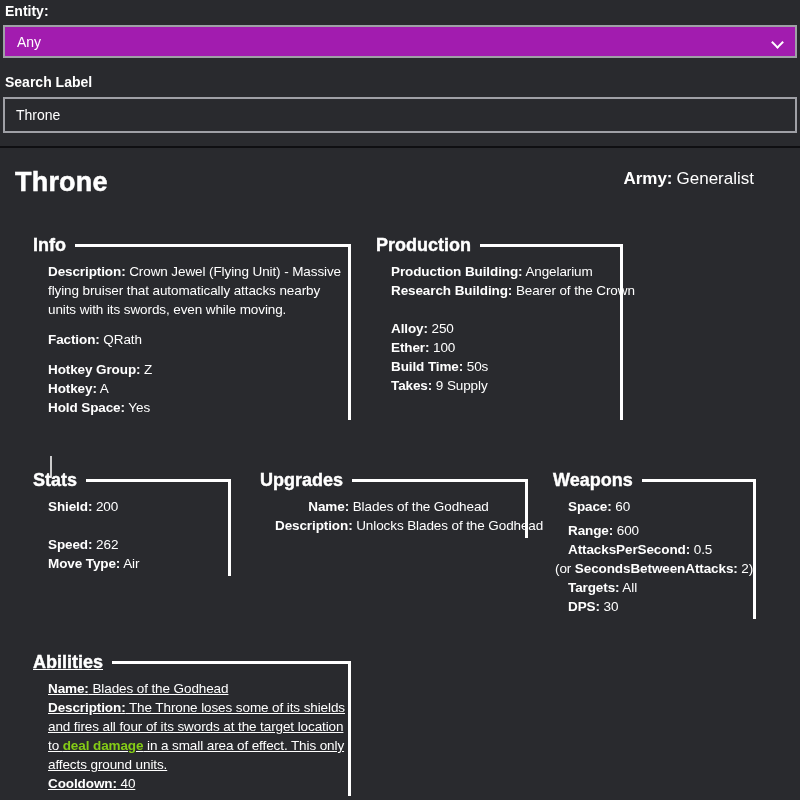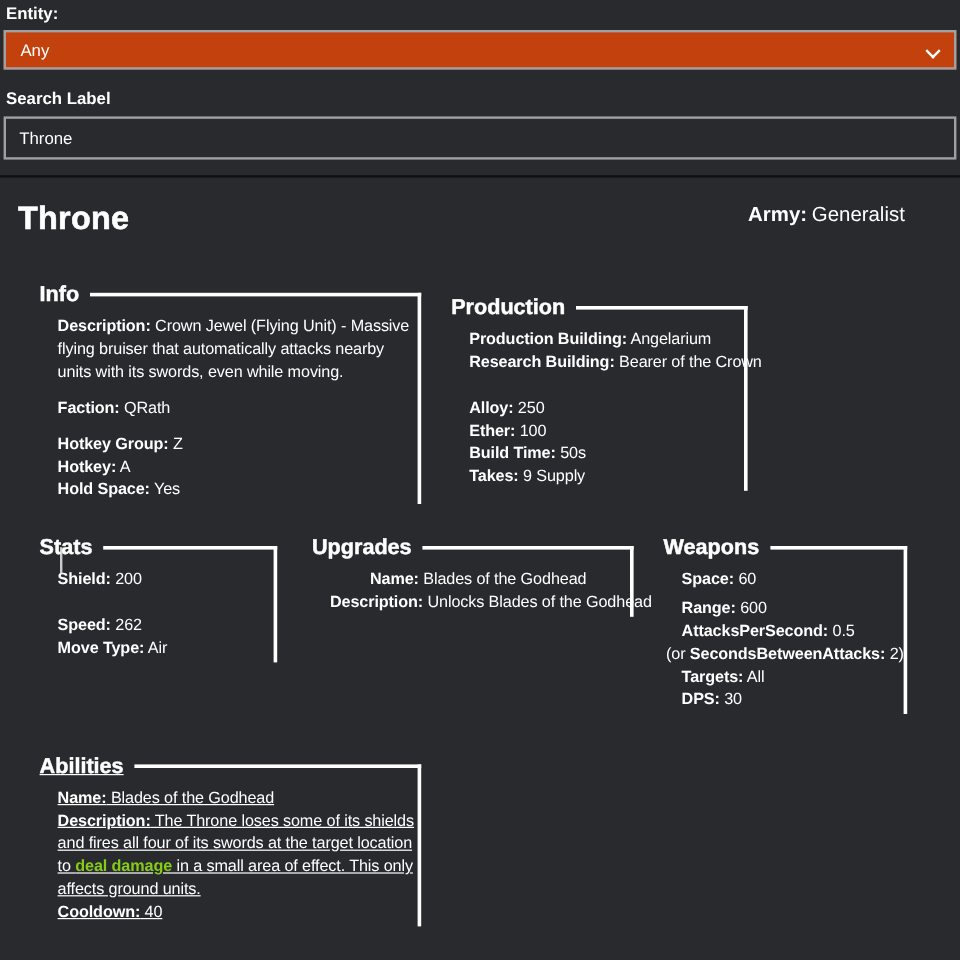--- a/index.html
+++ b/index.html
@@ -11,21 +11,21 @@
     font-family:"Liberation Sans","DejaVu Sans",sans-serif;
     padding:2px 3px 0 3px;
     position:relative;
     overflow:hidden;
   }
   .filter-label{
     font-size:14px; font-weight:700; line-height:16px;
     margin:1px 0 6px 2px;
   }
   .select-box{
-    height:33px; border:2px solid #9fa0a6; background:#c2410c;
+    height:33px; border:2px solid #9fa0a6; background:#a21caf;
     display:flex; align-items:center; padding:0 12px;
     font-size:14px; position:relative; cursor:default;
   }
   .chev{
     position:absolute; right:13px; top:11px;
     width:9px; height:9px;
     border-right:2.5px solid #ffffff; border-bottom:2.5px solid #ffffff;
     transform:rotate(45deg);
   }
   .search-label{ margin:16px 0 7px 2px; }
@@ -90,21 +90,21 @@
 <div class="divider"></div>
 
 <div class="unit-header">
   <h1 class="unit-title">Throne</h1>
   <div class="army">
     <b>Army:</b><span>Generalist</span>
   </div>
 </div>
 
 <div id="rows">
-    <div class="row stretch" style="margin-top: 36px; align-items: center;">
+    <div class="row stretch" style="margin-top: 36px;">
       <div class="section" style="width: 318px; margin-left: 0px;">
         <div class="sec-header">
           <span class="sec-title">Info</span>
           <span class="sec-line"></span>
         </div>
         <span class="sec-right"></span>
         <div class="sec-body">
           <div class="para">
             <div class="line wrap"><b>Description:</b><span> Crown Jewel (Flying Unit) - Massive flying bruiser that automatically attacks nearby units with its swords, even while moving.</span></div>
           </div>
@@ -131,21 +131,21 @@
           </div>
           <div class="para" style="margin-top: 19px;">
             <div class="line"><b>Alloy:</b><span> 250</span></div>
             <div class="line"><b>Ether:</b><span> 100</span></div>
             <div class="line"><b>Build Time:</b><span> 50s</span></div>
             <div class="line"><b>Takes:</b><span> 9 Supply</span></div>
           </div>
         </div>
       </div>
     </div>
-    <div class="row" style="margin-top: 25px;">
+    <div class="row" style="margin-top: 49px;">
       <div class="section" style="width: 198px; margin-left: 0px;">
         <div class="sec-header">
           <span class="sec-title">Stats</span>
           <span class="sec-line"></span>
         </div>
         <span class="sec-right"></span>
         <div class="sec-body">
           <div class="para">
             <div class="line"><b>Shield:</b><span> 200</span></div>
           </div>

